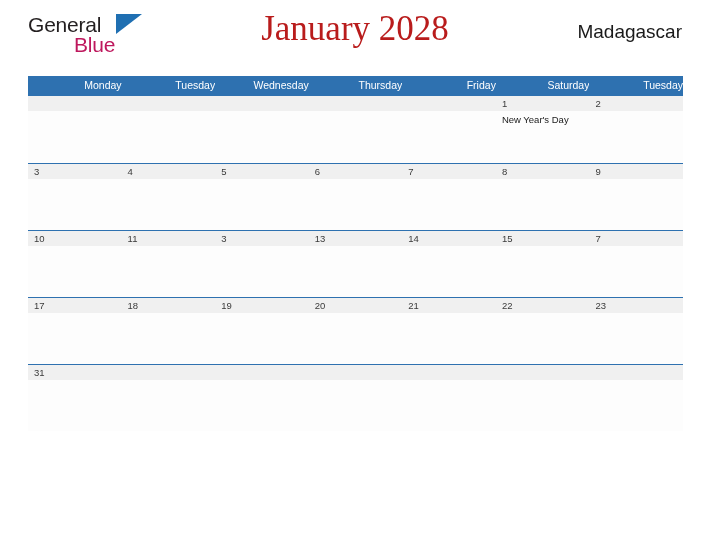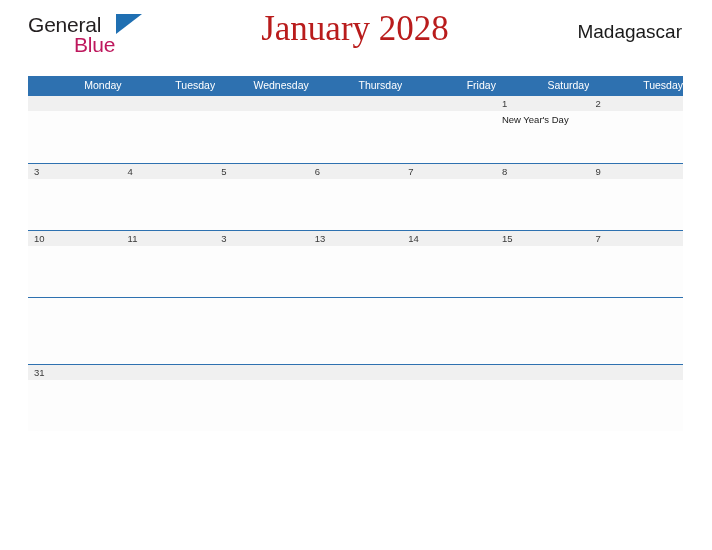--- a/index.html
+++ b/index.html
@@ -256,20 +256,29 @@
         <div class="event-cell"></div>
         <div class="event-cell"></div>
         <div class="event-cell"></div>
         <div class="event-cell"></div>
         <div class="event-cell"></div>
         <div class="event-cell"></div>
       </div>
     </div>
 
     <div class="week-row ruled">
+      <div class="num-band">
+        <div class="day-cell">17</div>
+        <div class="day-cell">18</div>
+        <div class="day-cell">19</div>
+        <div class="day-cell">20</div>
+        <div class="day-cell">21</div>
+        <div class="day-cell">22</div>
+        <div class="day-cell">23</div>
+      </div>
       <div class="event-band">
         <div class="event-cell"></div>
         <div class="event-cell"></div>
         <div class="event-cell"></div>
         <div class="event-cell"></div>
         <div class="event-cell"></div>
         <div class="event-cell"></div>
         <div class="event-cell"></div>
       </div>
     </div>

